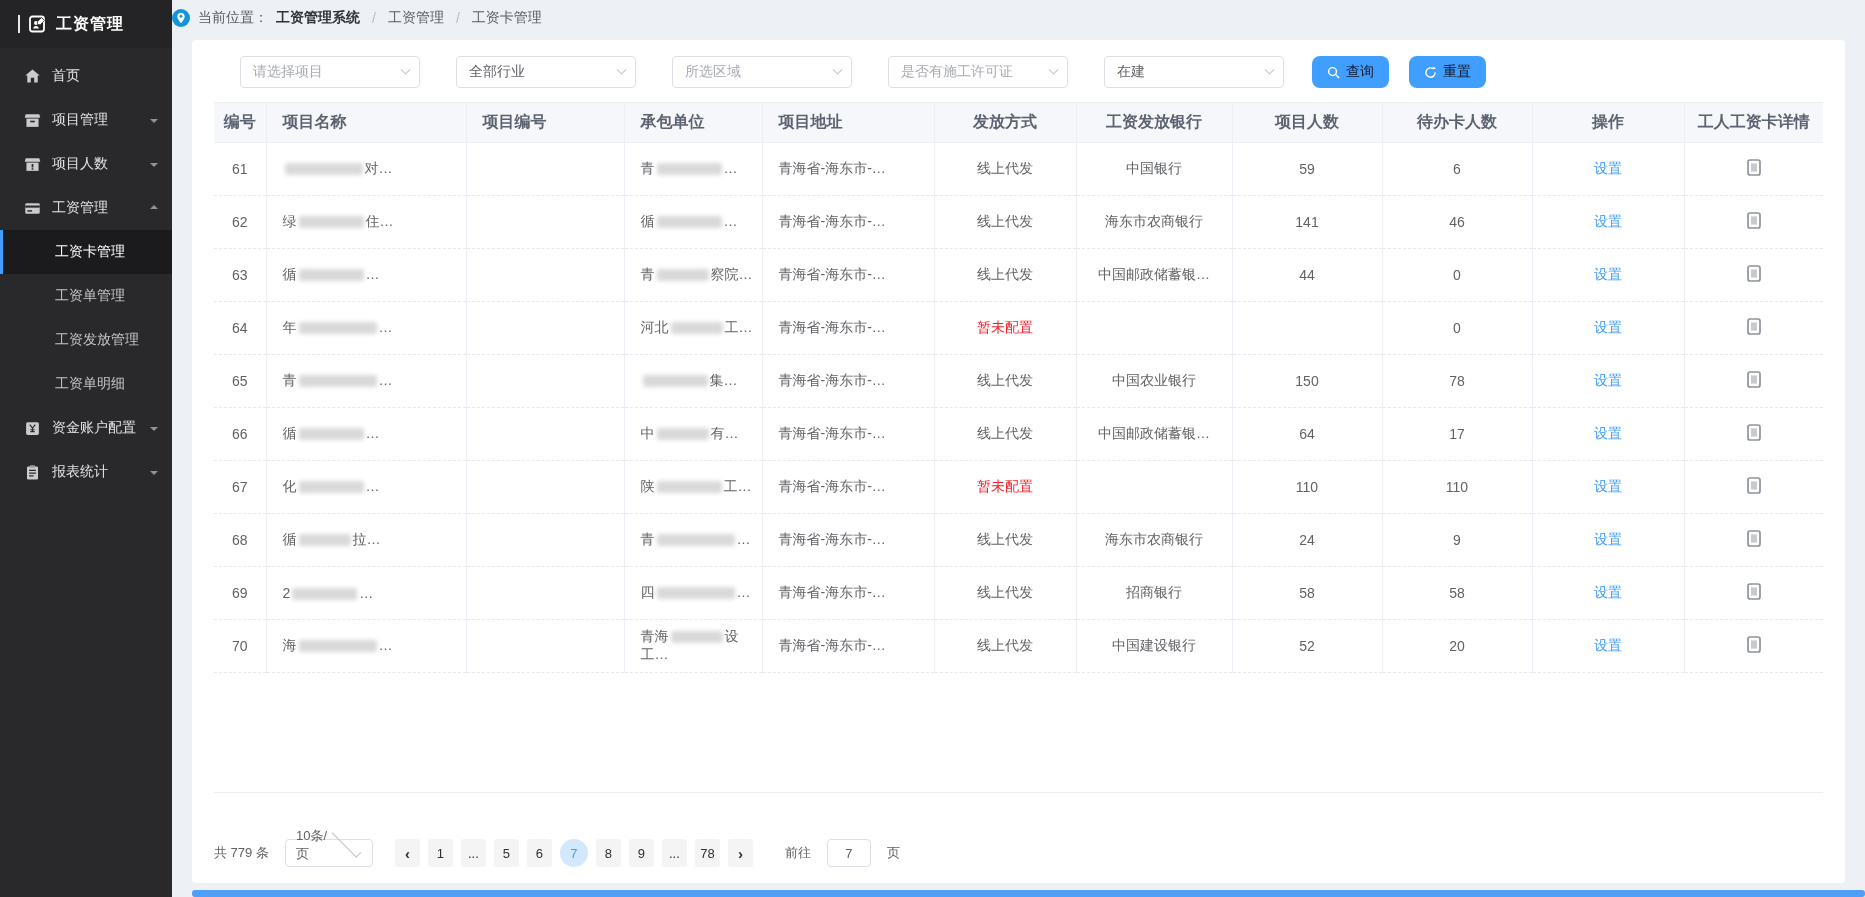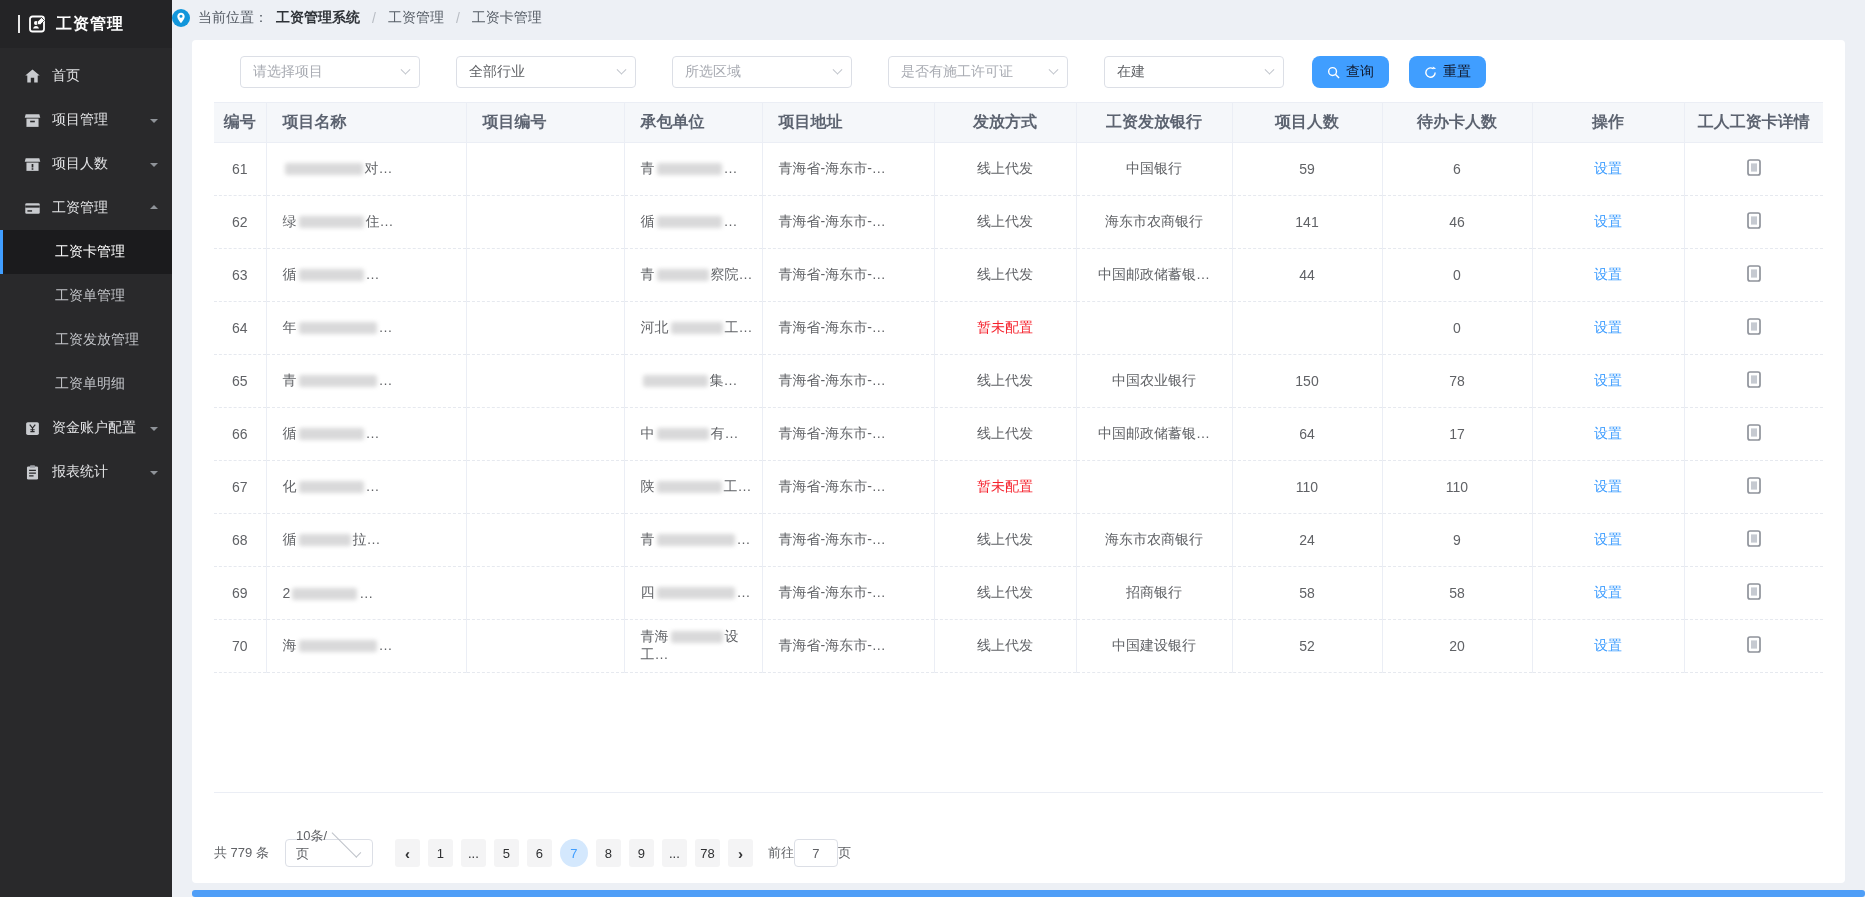--- a/index.html
+++ b/index.html
@@ -70,21 +70,21 @@
   
   .pager { display:flex; align-items:center; margin-top:46px; font-size:13px; color:#606266; }
   .pg-total { margin-right:16px; }
   .pg-size { width:88px; height:28px; border:1px solid #dcdfe6; border-radius:4px; display:flex; align-items:center;
              padding:0 8px 16px 10px; margin-right:18px; cursor:pointer; background:#fff; }
   .pg-size span { flex:1; font-size:13px; color:#606266; }
   .pg-btn { min-width:25px; height:28px; margin:0 4px; border:none; border-radius:3px; background:#f4f4f5;
             color:#303133; font-size:13px; cursor:pointer; font-family:inherit; padding:0 5px; }
   .pg-btn.arrow { font-size:15px; font-weight:bold; }
   .pg-btn.active { background:#d4e8fd; color:#409eff; border-radius:50%; width:28px; min-width:28px; }
-  .pg-goto { display:flex; align-items:center; gap:0; margin-left:11px; }
+  .pg-goto { display:flex; align-items:center; gap:16px; margin-left:28px; }
   .pg-goto input { width:44px; height:28px; border:1px solid #dcdfe6; border-radius:4px; text-align:center;
                    font-size:13px; color:#606266; font-family:inherit; }
 
   .bottom-strip { height:7px; background:#4f9ef7; margin-left:20px; border-radius:3px; }
 </style>
 </head>
 <body>
 
 <aside class="sidebar">
   <div class="logo">

